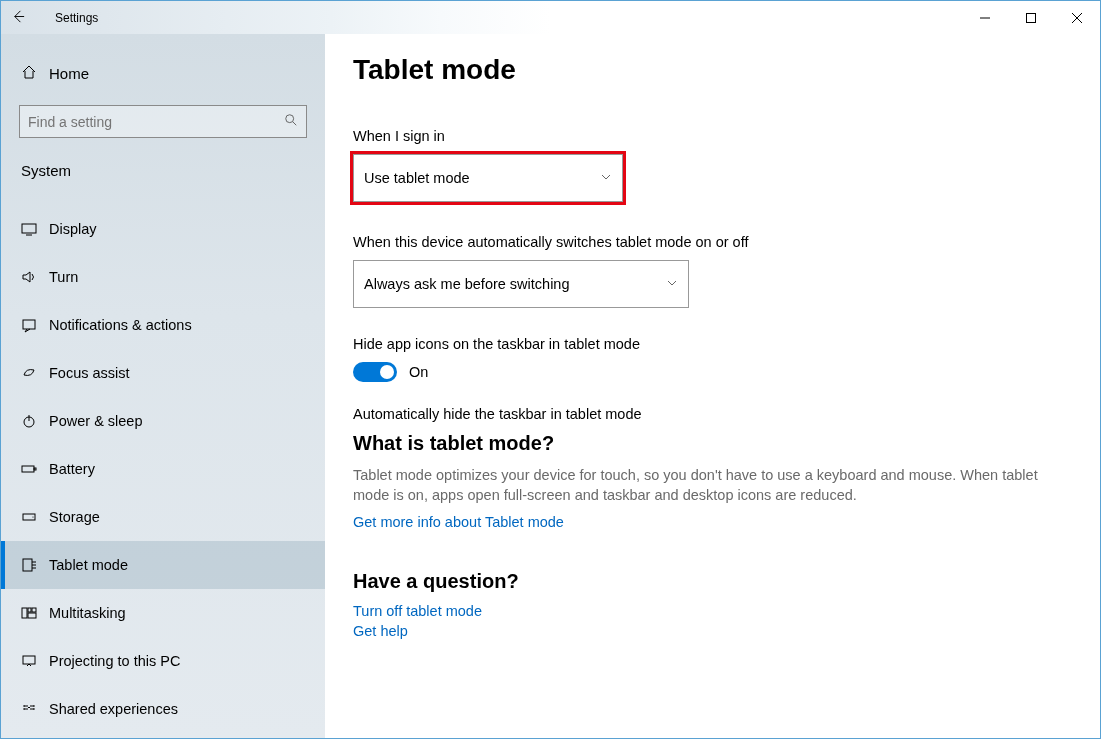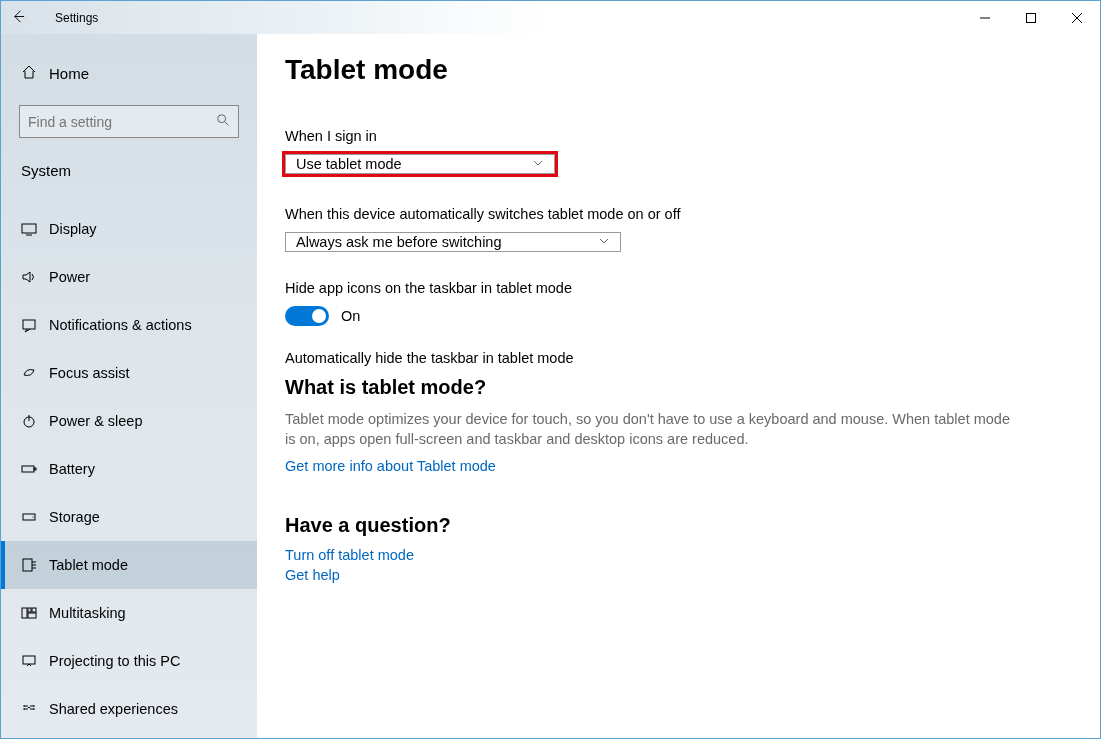--- a/index.html
+++ b/index.html
@@ -7,21 +7,21 @@
 
   .titlebar { height: 33px; display: flex; align-items: center; position: relative; background: linear-gradient(90deg, #d9e2e9 0%, #ecf2f6 30%, #f7fafc 40%, #ffffff 50%); }
   .titlebar .back { width: 34px; text-align: center; font-size: 15px; cursor:pointer; }
   .titlebar .title { font-size: 12px; color: #000; margin-left: 20px; }
   .winctrls { position: absolute; right: 0; top: 0; display: flex; }
   .winctrls div { width: 46px; height: 33px; display:flex; align-items:center; justify-content:center; cursor:pointer;}
   .winctrls svg { width: 10px; height: 10px; }
 
   .container { display:flex; height: calc(100% - 33px); }
 
-  .sidebar { width: 256px; background: linear-gradient(180deg, #d3dde4 0%, #dde5eb 40%, #e4eaef 100%); padding-top: 22px; position: relative; }
+  .sidebar { width: 324px; background: linear-gradient(180deg, #d3dde4 0%, #dde5eb 40%, #e4eaef 100%); padding-top: 22px; position: relative; }
   .home-row { display:flex; align-items:center; padding: 8px 0 8px 20px; cursor:pointer; }
   .home-row .icon { width: 28px; font-size:15px; }
   .home-row .lbl { font-size: 15px; }
 
   .search-wrap { margin: 14px 18px 14px 18px; }
   .search { width: 100%; height: 33px; border: 1px solid #8a8a8a; background: rgba(255,255,255,0.35); display:flex; align-items:center; padding: 14px 8px; }
   .search input { flex:1; border:none; background:transparent; outline:none; font-size:14px; color:#555; }
   .search .sicon { color:#555; font-size:14px; }
 
   .section-title { font-weight:400; font-size:15px; padding: 10px 0 10px 20px; }
@@ -29,21 +29,21 @@
   .nav { margin-top: 16px; }
   .nav-item { display:flex; align-items:center; height: 48px; padding-left: 20px; cursor:pointer; font-size:14.5px; position:relative; }
   .nav-item .icon { width: 28px; display:flex; align-items:center; justify-content:flex-start; }
   .nav-item svg { width:16px; height:16px; }
   .nav-item.selected { background: rgba(120,150,170,0.28); }
   .nav-item.selected::before { content:""; position:absolute; left:0; top:0; width:4px; height:100%; background:#0078d7; }
 
   .main { flex:1; padding: 20px 28px 0 28px; overflow:auto; color:#000; }
   h1 { font-weight:600; font-size:28px; margin-bottom: 42px; }
   .field-label { font-size:14.5px; margin-bottom: 10px; }
-  .dropdown { width: 336px; height: 20px; border:1px solid #999; display:flex; align-items:center; justify-content:space-between; padding:0 10px; font-size:14.5px; cursor:pointer; margin-bottom: 28px; gap: 44px; }
+  .dropdown { width: 336px; height: 48px; border:1px solid #999; display:flex; align-items:center; justify-content:space-between; padding:0 10px; font-size:14.5px; cursor:pointer; margin-bottom: 28px; gap: 44px; }
   .dropdown.highlight { outline: 3px solid #e30613; outline-offset: 0; width: 270px; margin-bottom: 32px;}
   .dropdown .chev { color:#666; }
 
   .toggle-row { display:flex; align-items:center; gap: 12px; margin: 8px 0 24px 0;}
   .toggle { width:44px; height:20px; border-radius:10px; position:relative; cursor:pointer; }
   .toggle.on { background:#0078d7; }
   .toggle.on .knob { position:absolute; right:3px; top:3px; width:14px; height:14px; border-radius:50%; background:#fff; }
   .toggle.off { background:#fff; border:2px solid #333; }
   .toggle.off .knob { position:absolute; left:3px; top:2px; width:12px; height:12px; border-radius:50%; background:#333; }
   .toggle-label { font-size:14.5px; }
@@ -118,21 +118,21 @@
           </span>
         <span>Display</span>
       </div>
       <div class="nav-item">
         <span class="icon">
             <svg viewBox="0 0 16 16">
               <path d="M2 6 H5 L9 3 V13 L5 10 H2 Z" stroke="#000" fill="none"></path>
               <path d="M11 5 Q14 8 11 11" stroke="#000" fill="none"></path>
             </svg>
           </span>
-        <span>Power</span>
+        <span>Turn</span>
       </div>
       <div class="nav-item">
         <span class="icon">
             <svg viewBox="0 0 16 16">
               <rect x="2" y="3" width="12" height="9" stroke="#000" fill="none"></rect>
               <path d="M6 12 L4 15 L9 12" stroke="#000" fill="none"></path>
             </svg>
           </span>
         <span>Notifications &amp; actions</span>
       </div>

